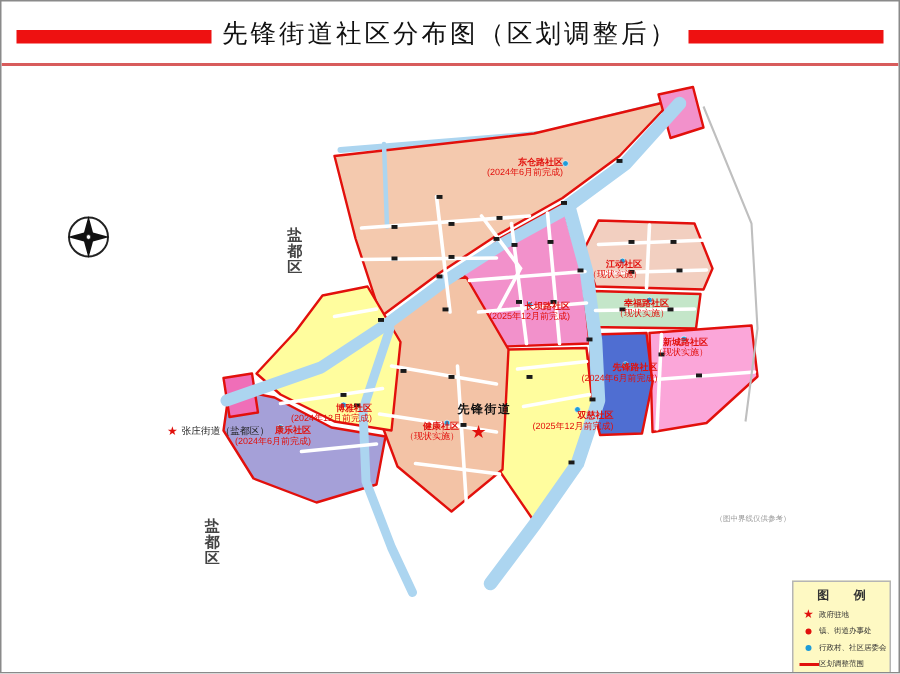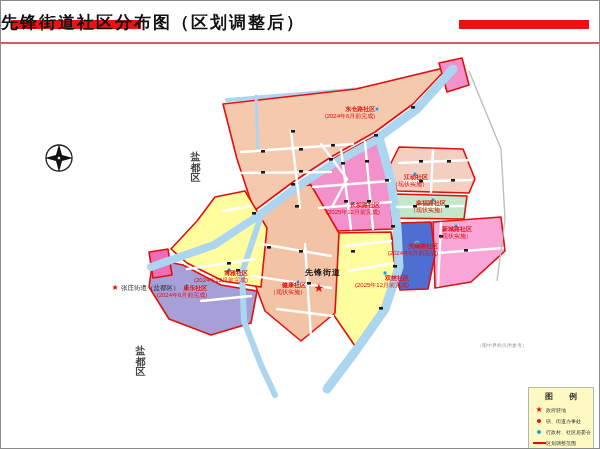--- a/index.html
+++ b/index.html
@@ -2,22 +2,22 @@
 <html><head>
 <meta charset="utf-8">
 <style>
   html,body{margin:0;padding:0;background:#e8e8e8;}
   .page{position:relative;width:600px;height:449px;background:#ffffff;border:1px solid #8a8a8a;
         box-sizing:border-box;overflow:hidden;font-family:"Liberation Sans","DejaVu Sans",sans-serif;}
   
   .hdr-bar{position:absolute;height:9px;background:#ee1111;top:19px;}
   .hdr-bar.left{left:10px;width:130px;}
   .hdr-bar.right{right:10px;width:130px;}
-  .hdr-title{position:absolute;top:10px;left:0;width:100%;
-             font-size:17px;font-weight:bold;color:#111;letter-spacing:2px;}
+  .hdr-title{position:absolute;top:10px;left:0;width:100%;text-align:center;
+             font-size:17px;font-weight:normal;color:#111;letter-spacing:2px;}
   .hdr-rule{position:absolute;top:41px;left:0;width:100%;height:2px;background:#d85c5c;}
   
   .map-svg{position:absolute;left:0;top:44px;width:600px;height:405px;}
   .lbl{position:absolute;transform:translate(-50%,-50%);text-align:right;white-space:nowrap;
        font-size:6px;line-height:1.2;font-weight:bold;color:#e1100c;}
   .lbl .l2{font-weight:normal;}
   .lbl-black{color:#111;font-size:8px;letter-spacing:1px;}
   .star{position:absolute;transform:translate(-50%,-50%);color:#e1100c;line-height:1;}
   .star.big{font-size:12px;}
   .star.small{font-size:8px;}

